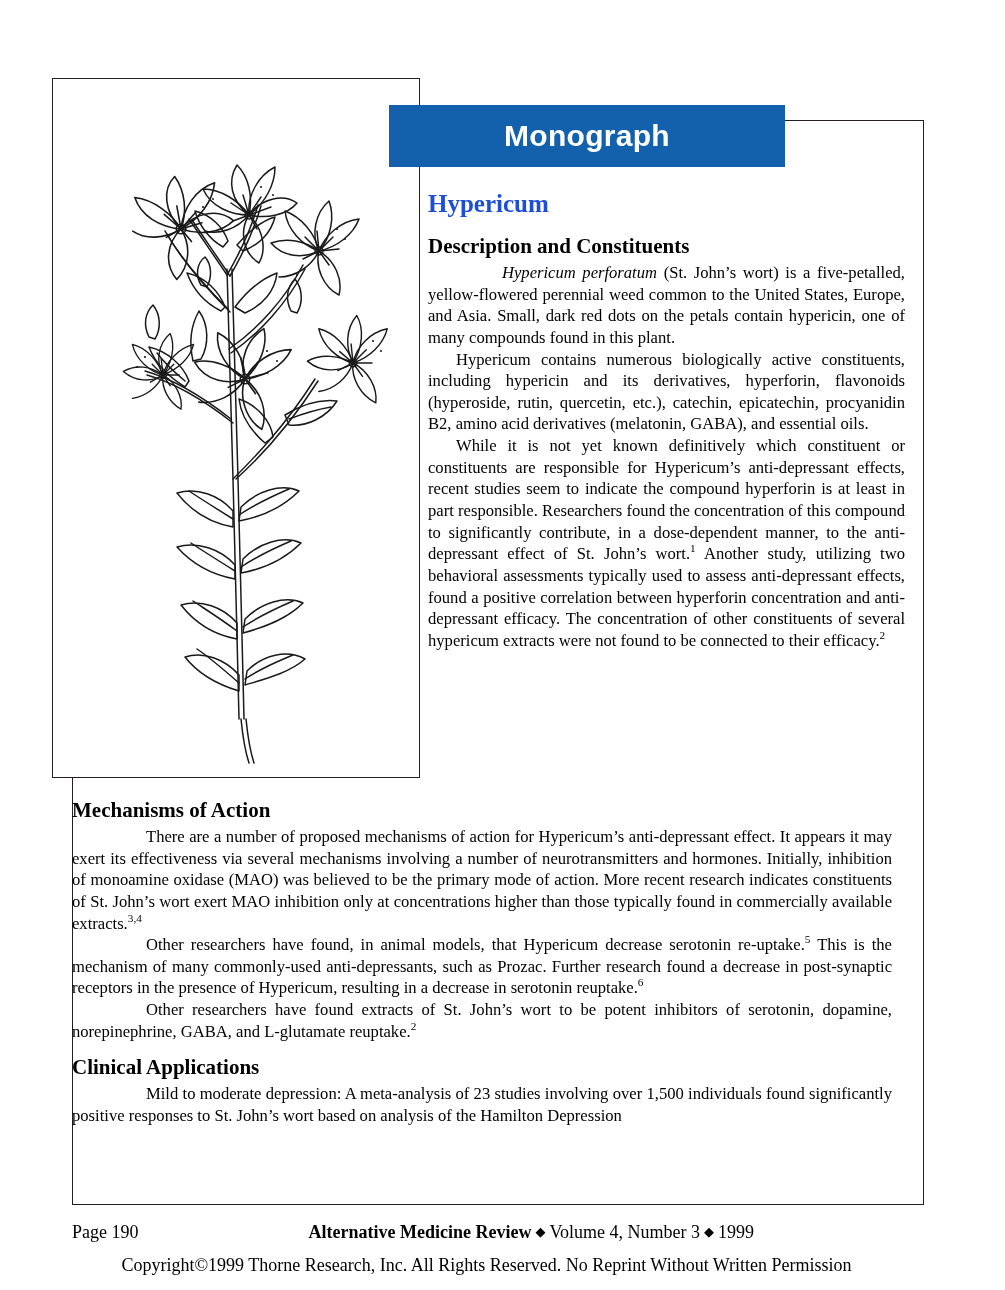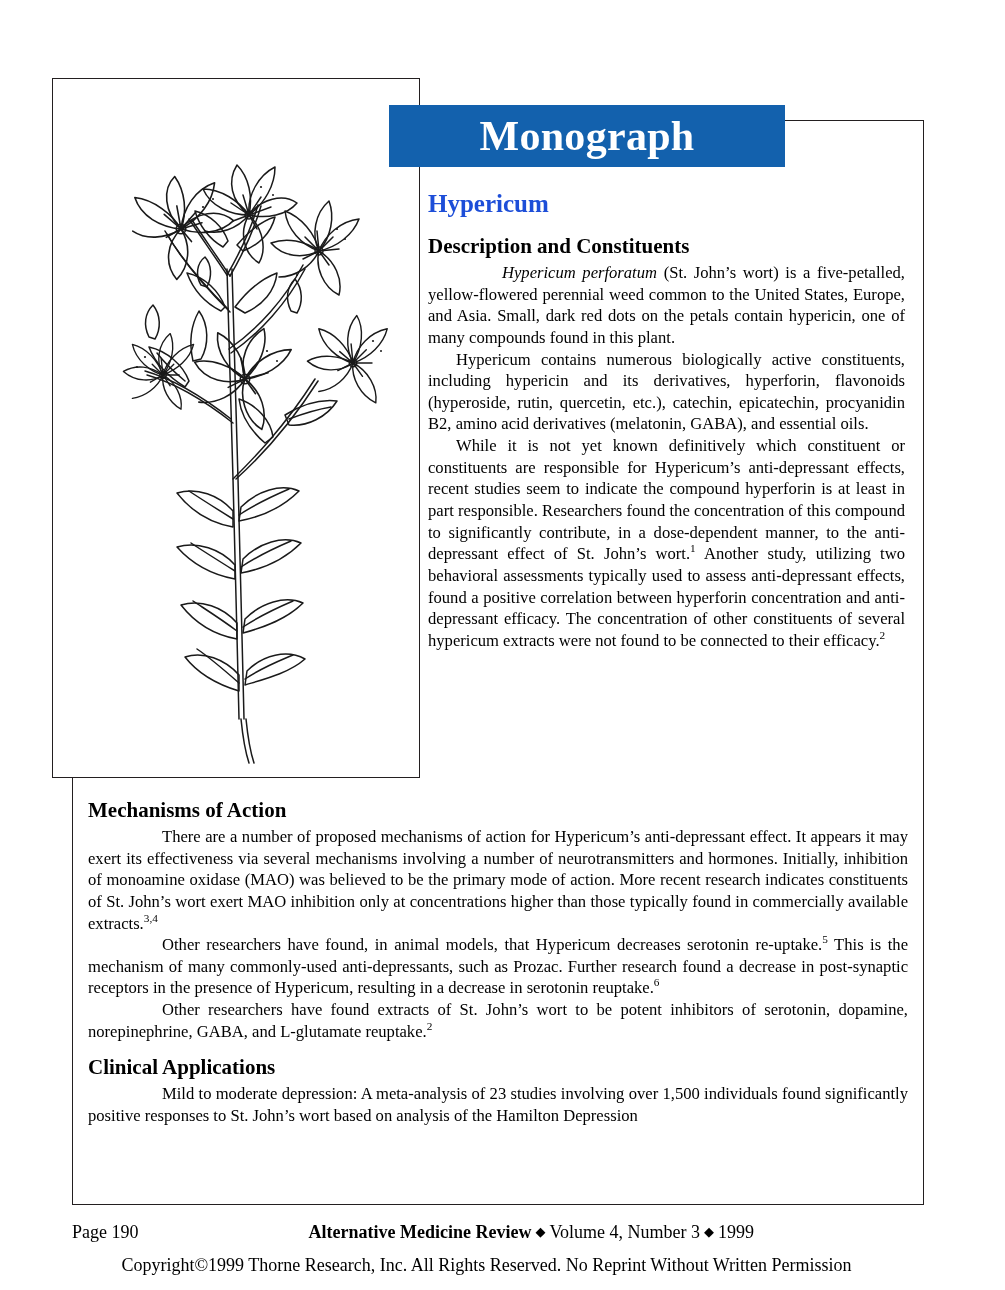--- a/index.html
+++ b/index.html
@@ -55,23 +55,23 @@
     top: 105px;
     width: 396px;
     height: 62px;
     background: #1361ad;
     color: #ffffff;
     display: flex;
     align-items: center;
     justify-content: center;
   }
   .banner-title {
-    font-family: Liberation Serif, serif;
+    font-family: Liberation Sans, sans-serif;
     font-weight: bold;
-    font-size: 42px;
+    font-size: 30px;
     letter-spacing: 0.3px;
   }
 
   
   .rightcol {
     position: absolute;
     left: 428px;
     top: 190px;
     width: 477px;
   }
@@ -96,21 +96,21 @@
     text-justify: inter-word;
   }
   p.body.indent { text-indent: 28px; }
   p.body.indent-lg { text-indent: 74px; }
   .ital { font-style: italic; }
   sup { font-size: 0.68em; vertical-align: super; line-height: 0; }
 
   
   .lower {
     position: absolute;
-    left: 88px;
+    left: 72px;
     top: 798px;
     width: 820px;
   }
   .lower h2.section { margin-top: 0; }
   .lower .gap { height: 13px; }
 
   
   .footer {
     position: absolute;
     left: 72px;
@@ -307,21 +307,21 @@
     <p class="body indent">Hypericum contains numerous biologically active constituents, including hypericin and its derivatives, hyperforin, flavonoids (hyperoside, rutin, quercetin, etc.), catechin, epicatechin, procyanidin B2, amino acid derivatives (melatonin, GABA), and essential oils.</p>
 
     <p class="body indent"><span>While it is not yet known definitively which constituent or constituents are responsible for Hypericum’s anti-depressant effects, recent studies seem to indicate the compound hyperforin is at least in part responsible. Researchers found the concentration of this compound to significantly contribute, in a dose-dependent manner, to the anti-depressant effect of St. John’s wort.</span><sup>1</sup><span> Another study, utilizing two behavioral assessments typically used to assess anti-depressant effects, found a positive correlation between hyperforin concentration and anti-depressant efficacy.  The concentration of other constituents of several hypericum extracts were not found to be connected to their efficacy.</span><sup>2</sup></p>
   </div>
 
   <div class="lower">
     <h2 class="section">Mechanisms of Action</h2>
 
     <p class="body indent-lg"><span>There are a number of proposed mechanisms of action for Hypericum’s anti-depressant effect. It appears it may exert its effectiveness via several mechanisms involving a number of neurotransmitters and hormones. Initially, inhibition of monoamine oxidase (MAO) was believed to be the primary mode of action. More recent research indicates constituents of St. John’s wort exert MAO inhibition only at concentrations higher than those typically found in commercially available extracts.</span><sup>3,4</sup></p>
 
-    <p class="body indent-lg"><span>Other researchers have found, in animal models, that Hypericum decreases serotonin re-uptake.</span><sup>5</sup><span> This is the mechanism of many commonly-used anti-depressants, such as Prozac. Further research found a decrease in post-synaptic receptors in the presence of Hypericum, resulting in a decrease in serotonin reuptake.</span><sup>6</sup></p>
+    <p class="body indent-lg"><span>Other researchers have found, in animal models, that Hypericum decrease serotonin re-uptake.</span><sup>5</sup><span> This is the mechanism of many commonly-used anti-depressants, such as Prozac. Further research found a decrease in post-synaptic receptors in the presence of Hypericum, resulting in a decrease in serotonin reuptake.</span><sup>6</sup></p>
 
     <p class="body indent-lg"><span>Other researchers have found extracts of St. John’s wort to be potent inhibitors of serotonin, dopamine, norepinephrine, GABA, and L-glutamate reuptake.</span><sup>2</sup></p>
 
     <div class="gap"></div>
 
     <h2 class="section">Clinical Applications</h2>
 
     <p class="body indent-lg">Mild to moderate depression: A meta-analysis of 23 studies involving over 1,500 individuals found significantly positive responses to St. John’s wort based on analysis of the Hamilton Depression</p>
   </div>
 

